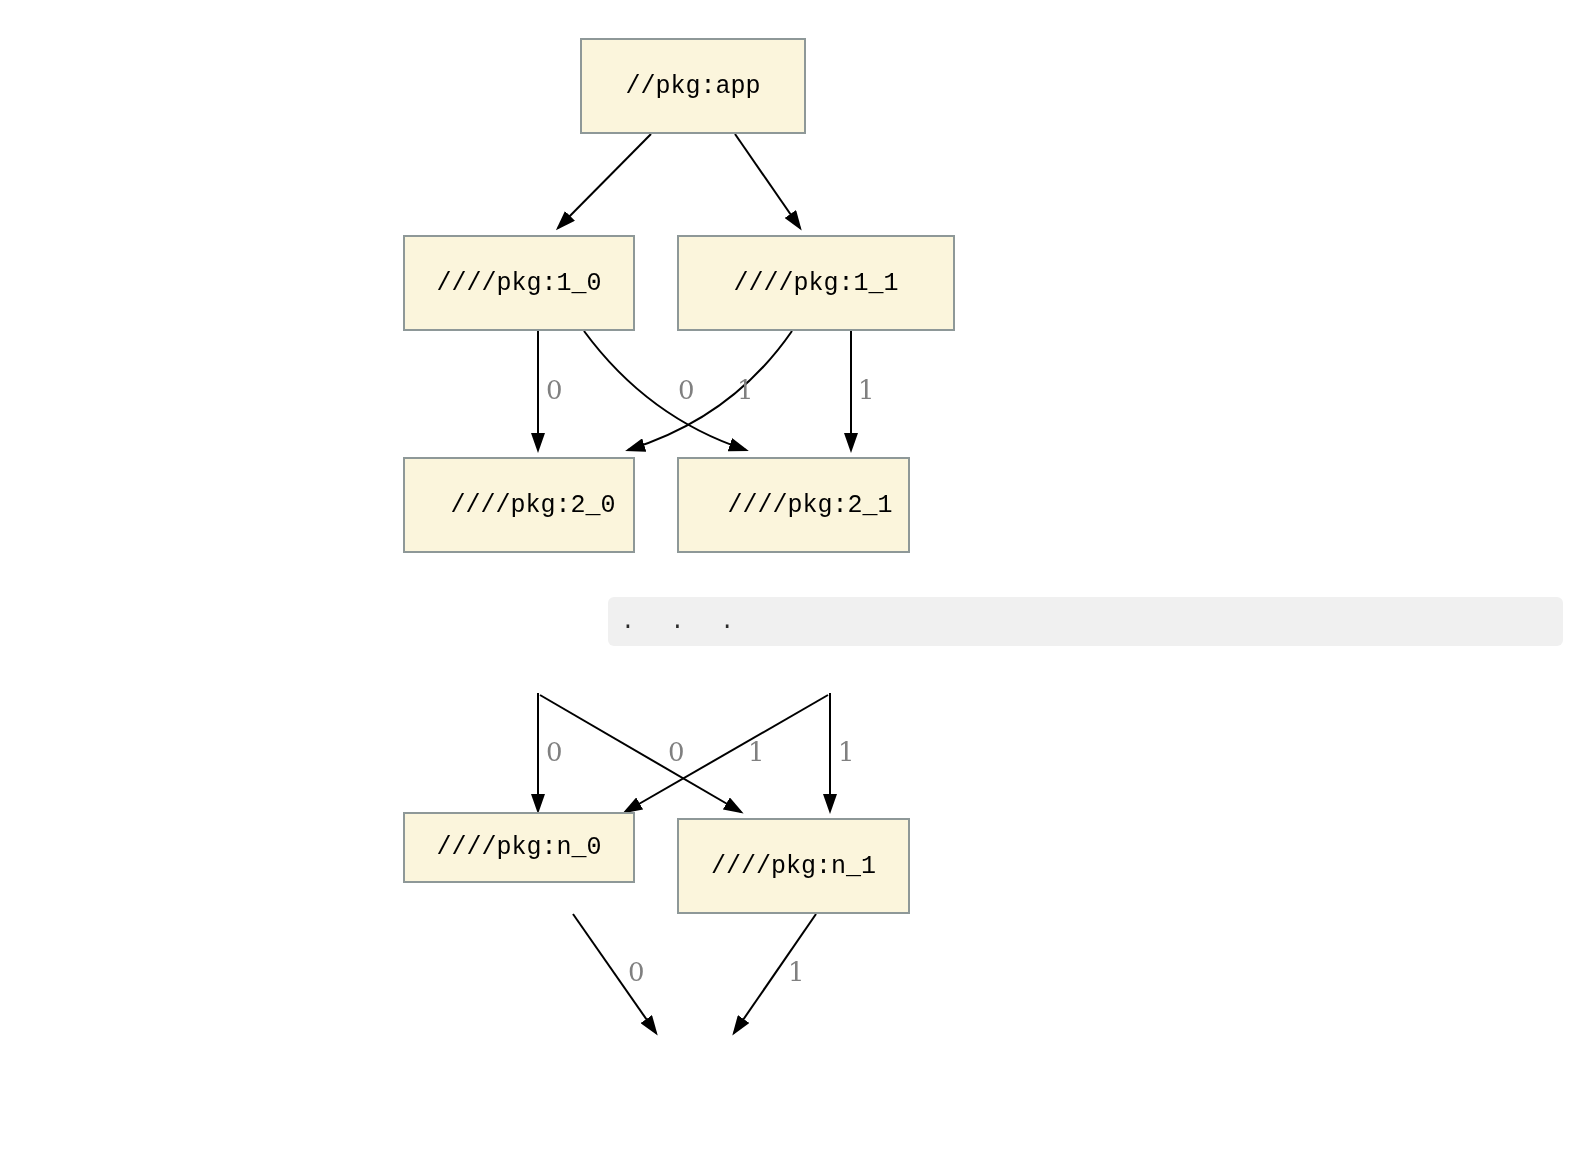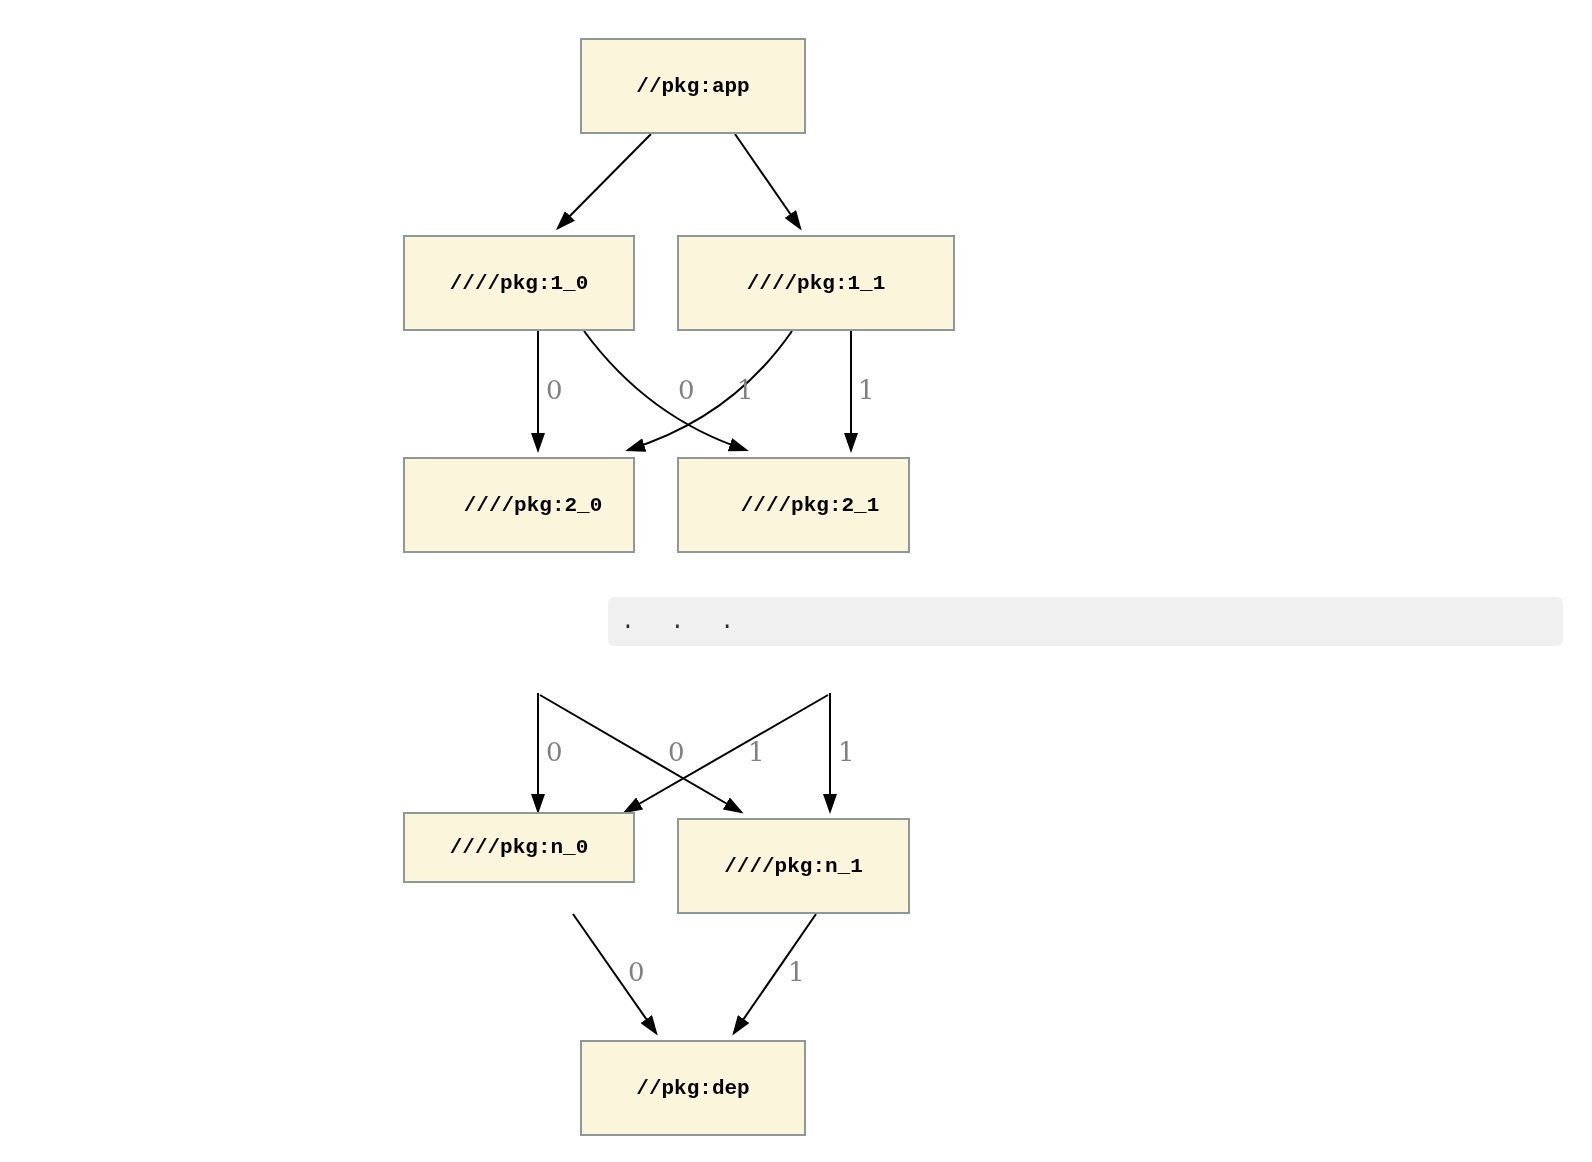--- a/index.html
+++ b/index.html
@@ -41,22 +41,22 @@
     position: absolute;
     box-sizing: border-box;
     background: var(--node-fill, #fbf5dc);
     border: 2px solid var(--node-border, #8e9898);
     display: flex;
     align-items: center;
     justify-content: center;
   }
   .node span {
     font-family: "Liberation Mono", monospace;
-    font-weight: bold;
-    font-size: 21px;
+    font-weight: normal;
+    font-size: 25px;
     color: var(--node-text, #000000);
     white-space: pre;
   }
   .node-app { left: 580px; top: 38px;   width: 226px; height: 96px; }
   .node-1-0 { left: 403px; top: 235px;  width: 232px; height: 96px; }
   .node-1-1 { left: 677px; top: 235px;  width: 278px; height: 96px; }
   .node-2-0 { left: 403px; top: 457px;  width: 232px; height: 96px; padding-left: 28px; }
   .node-2-1 { left: 677px; top: 457px;  width: 233px; height: 96px; padding-left: 33px; }
   .node-n-0 { left: 403px; top: 812px;  width: 232px; height: 71px; }
   .node-n-1 { left: 677px; top: 818px;  width: 233px; height: 96px; }
@@ -137,21 +137,18 @@
   </div>
   <div class="node node-2-1">
     <span>////pkg:2_1</span>
   </div>
   <div class="node node-n-0">
     <span>////pkg:n_0</span>
   </div>
   <div class="node node-n-1">
     <span>////pkg:n_1</span>
   </div>
-  <div class="node node-dep">
-    <span>//pkg:dep</span>
-  </div>
 
   <div class="ellipsis-band">
     <span>. . .</span>
   </div>
 
 </div>
 
 </body></html>

